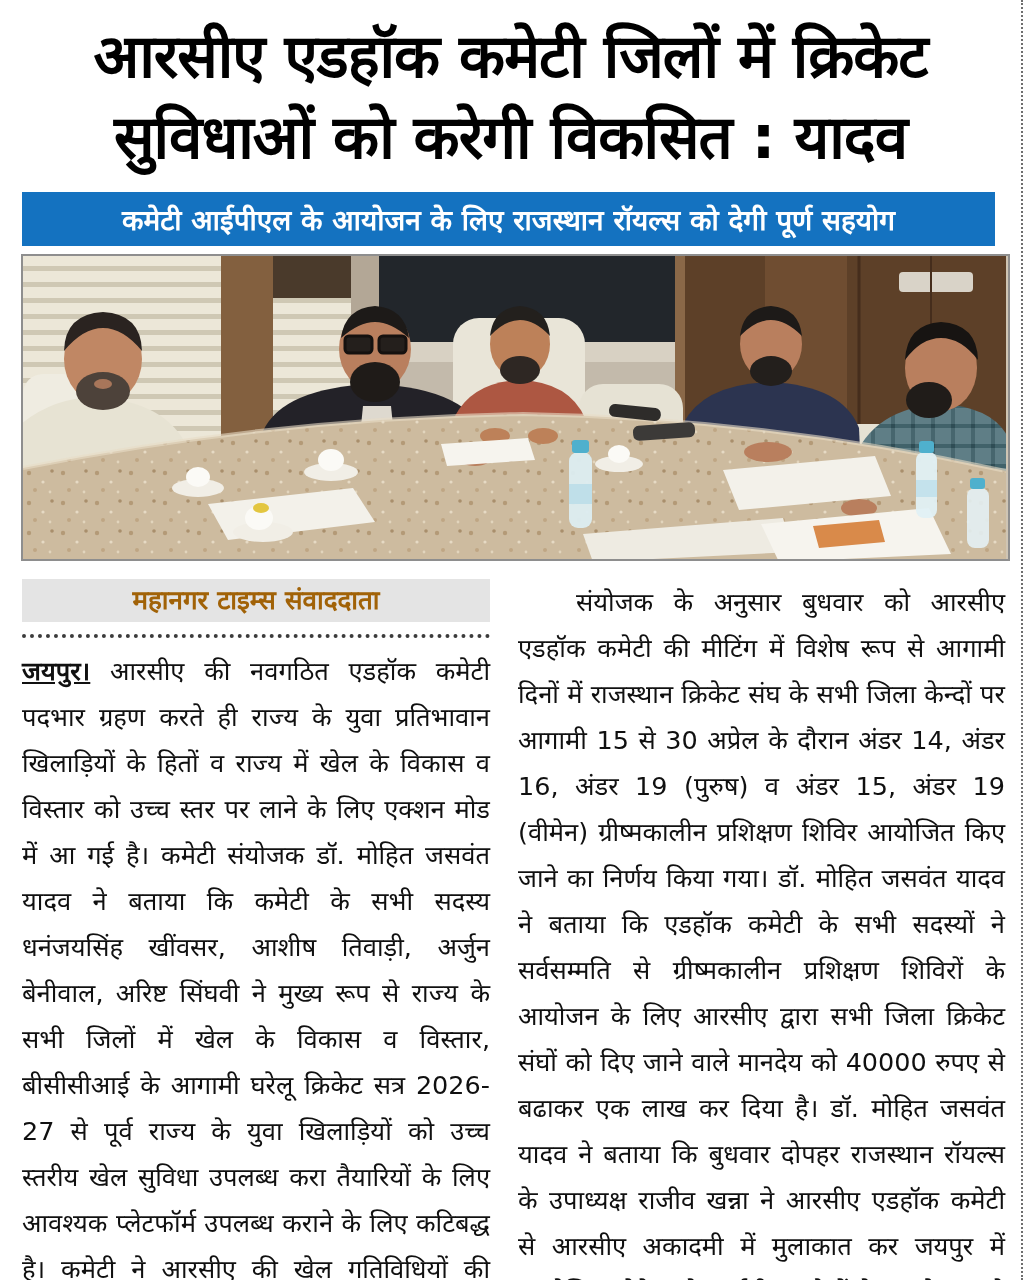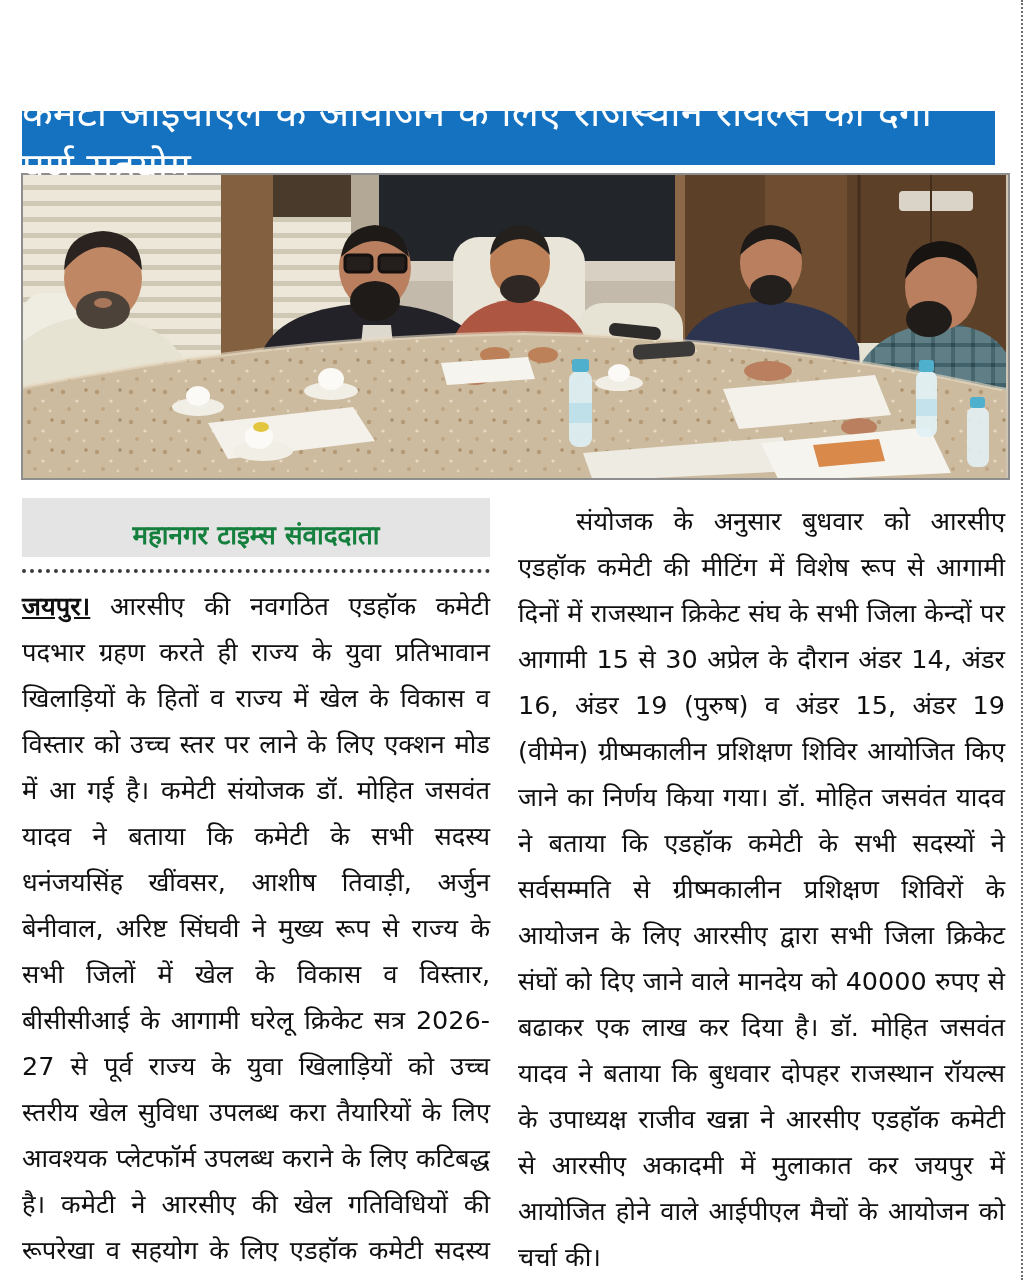--- a/index.html
+++ b/index.html
@@ -12,51 +12,51 @@
     border-right:2px dotted #6e6e6e;
   }
   .headline{
     margin:16px 30px 0 22px;text-align:center;font-weight:bold;color:#000;
     font-size:60px;line-height:81px;letter-spacing:-1px;
   }
   .kicker{
     margin:14px 34px 0 22px;height:54px;background:#1472c0;
     display:flex;align-items:center;justify-content:center;
   }
-  .kicker span{color:#fff;font-weight:normal;font-size:40px;}
+  .kicker span{color:#fff;font-weight:bold;font-size:28px;}
   .photo-frame{
     margin:8px 19px 0 21px;border:2px solid #8e8e8e;background:#cfc5b4;
     height:303px;overflow:hidden;
   }
   .photo-frame svg{display:block;}
   .columns{
     display:flex;gap:28px;margin:18px 24px 0 22px;align-items:flex-start;
   }
   .col-left{width:468px;flex:none;}
   .col-right{flex:1;min-width:0;}
   .byline-bar{
     background:#e4e4e4;text-align:center;font-weight:bold;font-size:26px;
-    padding:18px 0 5px;color:#15803d;
+    padding:2px 0 5px;color:#a16207;
   }
   .dotline{
     margin:12px 0 10px;height:0;border-bottom:4px dotted #3c3c3c;
   }
   .bodytext{
     margin:0;font-size:25.5px;line-height:46px;text-align:justify;color:#101010;
   }
   .col-left .bodytext{margin-top:8px;}
   .col-right .bodytext{text-indent:58px;}
   .dateline{font-weight:bold;text-decoration:underline;}
 </style>
 </head>
 <body>
 
 <div class="page-rule"></div>
 
-<h1 class="headline"><br></h1>
+<h1 class="headline"><span>आरसीए एडहॉक कमेटी जिलों में क्रिकेट</span><br><span>सुविधाओं को करेगी विकसित : यादव</span></h1>
 
 <div class="kicker">
   <span>कमेटी आईपीएल के आयोजन के लिए राजस्थान रॉयल्स को देगी पूर्ण सहयोग</span>
 </div>
 
 <div class="photo-frame">
   <svg width="983" height="303" viewBox="0 0 983 303" xmlns="http://www.w3.org/2000/svg">
     <defs>
       <pattern id="blinds" width="10" height="16" patternUnits="userSpaceOnUse">
         <rect width="10" height="16" fill="#ece7d8"></rect>

